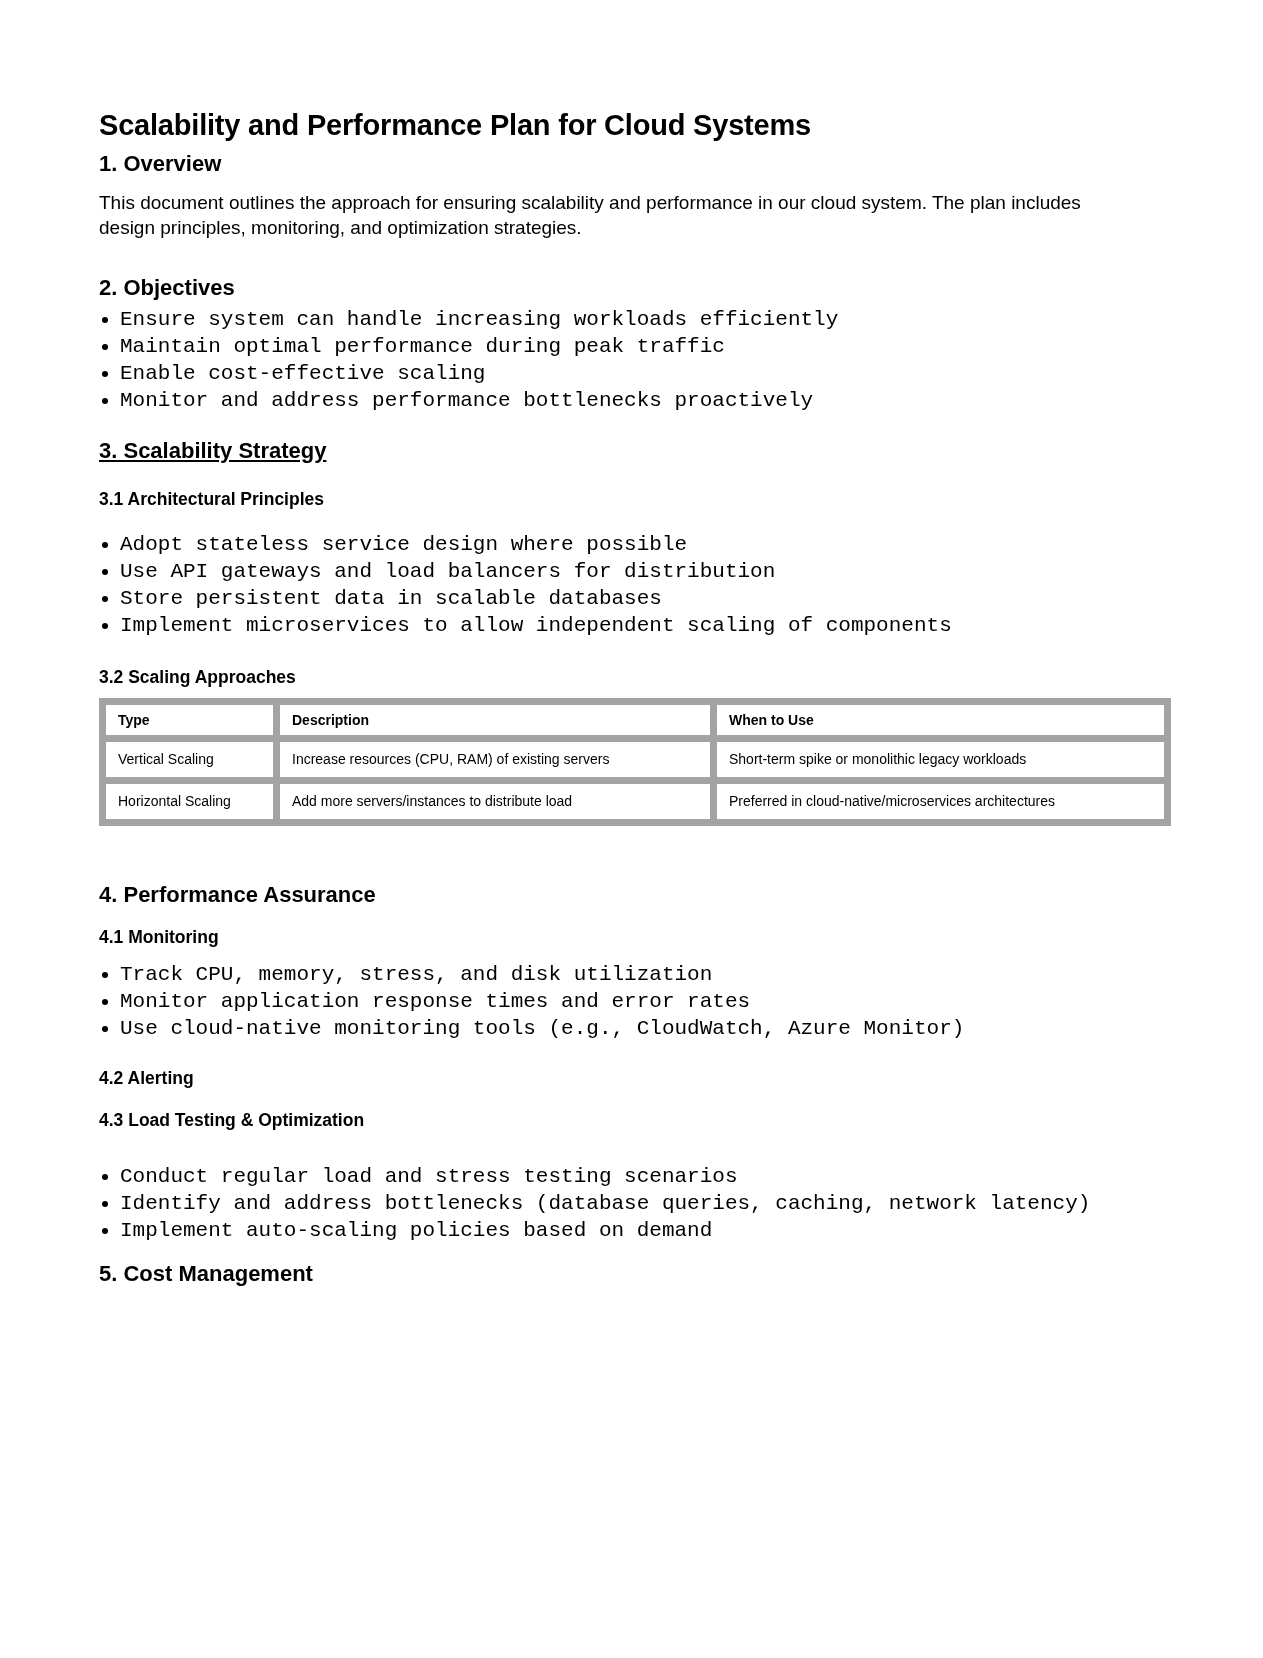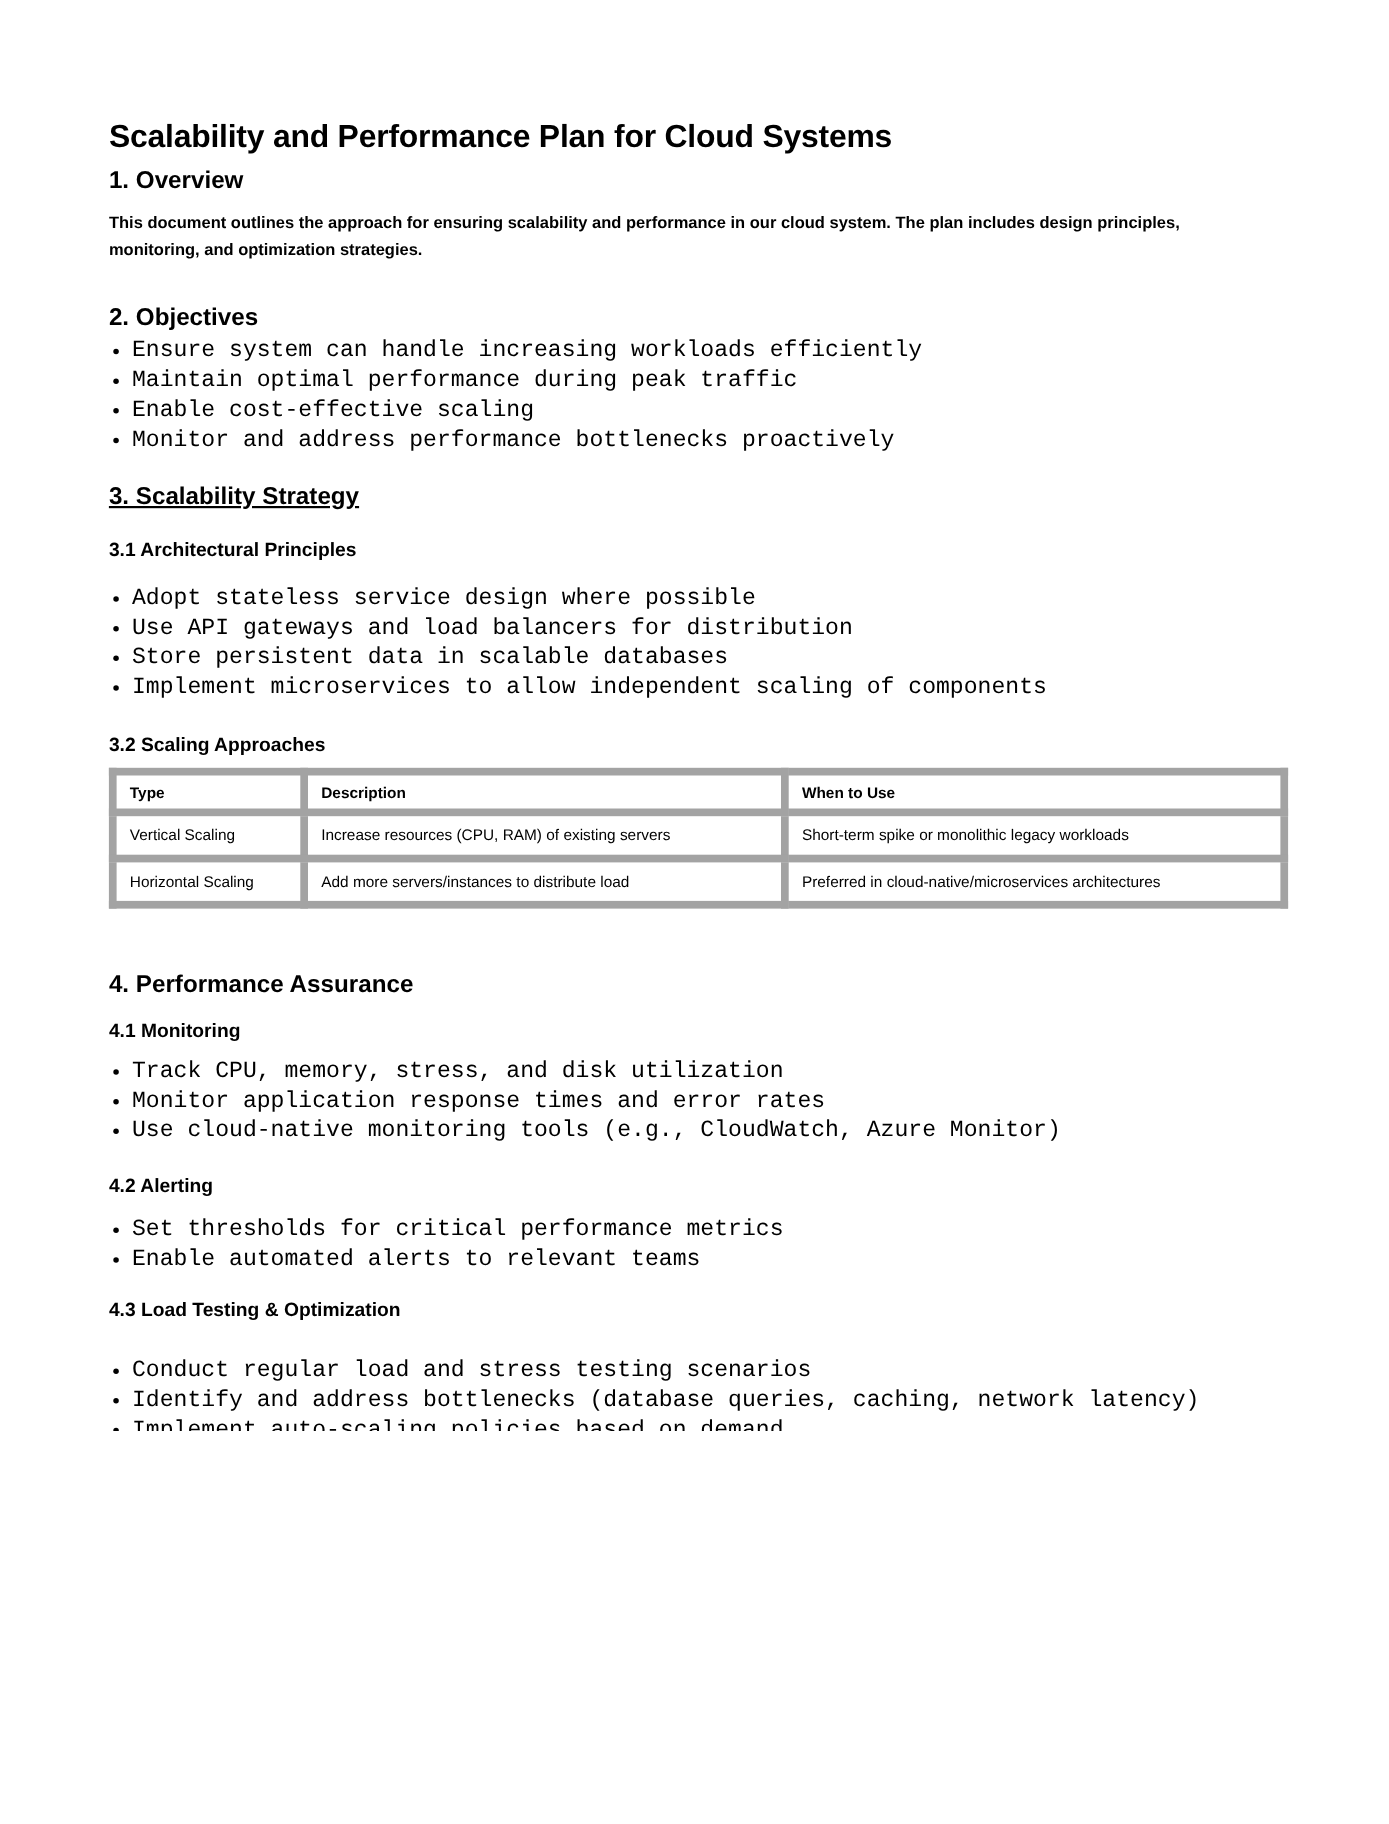--- a/index.html
+++ b/index.html
@@ -32,25 +32,24 @@
     font-weight: 700;
     margin: 0;
   }
   h3 {
     font-size: 17.5px;
     line-height: 21px;
     font-weight: 700;
     margin: 0;
   }
   p {
-    font-size: 15px;
+    font-size: 19px;
     line-height: 25px;
     margin: 0;
     max-width: 997px;
-    font-weight: bold;
   }
   ul {
     margin: 0;
     padding-left: 21px;
     list-style: disc;
   }
   li {
     font-size: 21px;
     line-height: 27px;
     font-family: Liberation Mono, monospace;
@@ -148,24 +147,20 @@
     <h2 class="mt-perf-h">4. Performance Assurance</h2>
 
     <h3 class="mt-mon-h">4.1 Monitoring</h3>
     <ul class="mt-mon-l">
       <li>Track CPU, memory, stress, and disk utilization</li>
       <li>Monitor application response times and error rates</li>
       <li>Use cloud-native monitoring tools (e.g., CloudWatch, Azure Monitor)</li>
     </ul>
 
     <h3 class="mt-alert-h">4.2 Alerting</h3>
-    <ul class="mt-alert-l">
-      <li>Set thresholds for critical performance metrics</li>
-      <li>Enable automated alerts to relevant teams</li>
-    </ul>
 
     <h3 class="mt-load-h">4.3 Load Testing &amp; Optimization</h3>
     <ul class="mt-load-l">
       <li>Conduct regular load and stress testing scenarios</li>
       <li>Identify and address bottlenecks (database queries, caching, network latency)</li>
       <li>Implement auto-scaling policies based on demand</li>
     </ul>
 
     <h2 class="mt-cost-h">5. Cost Management</h2>
 

